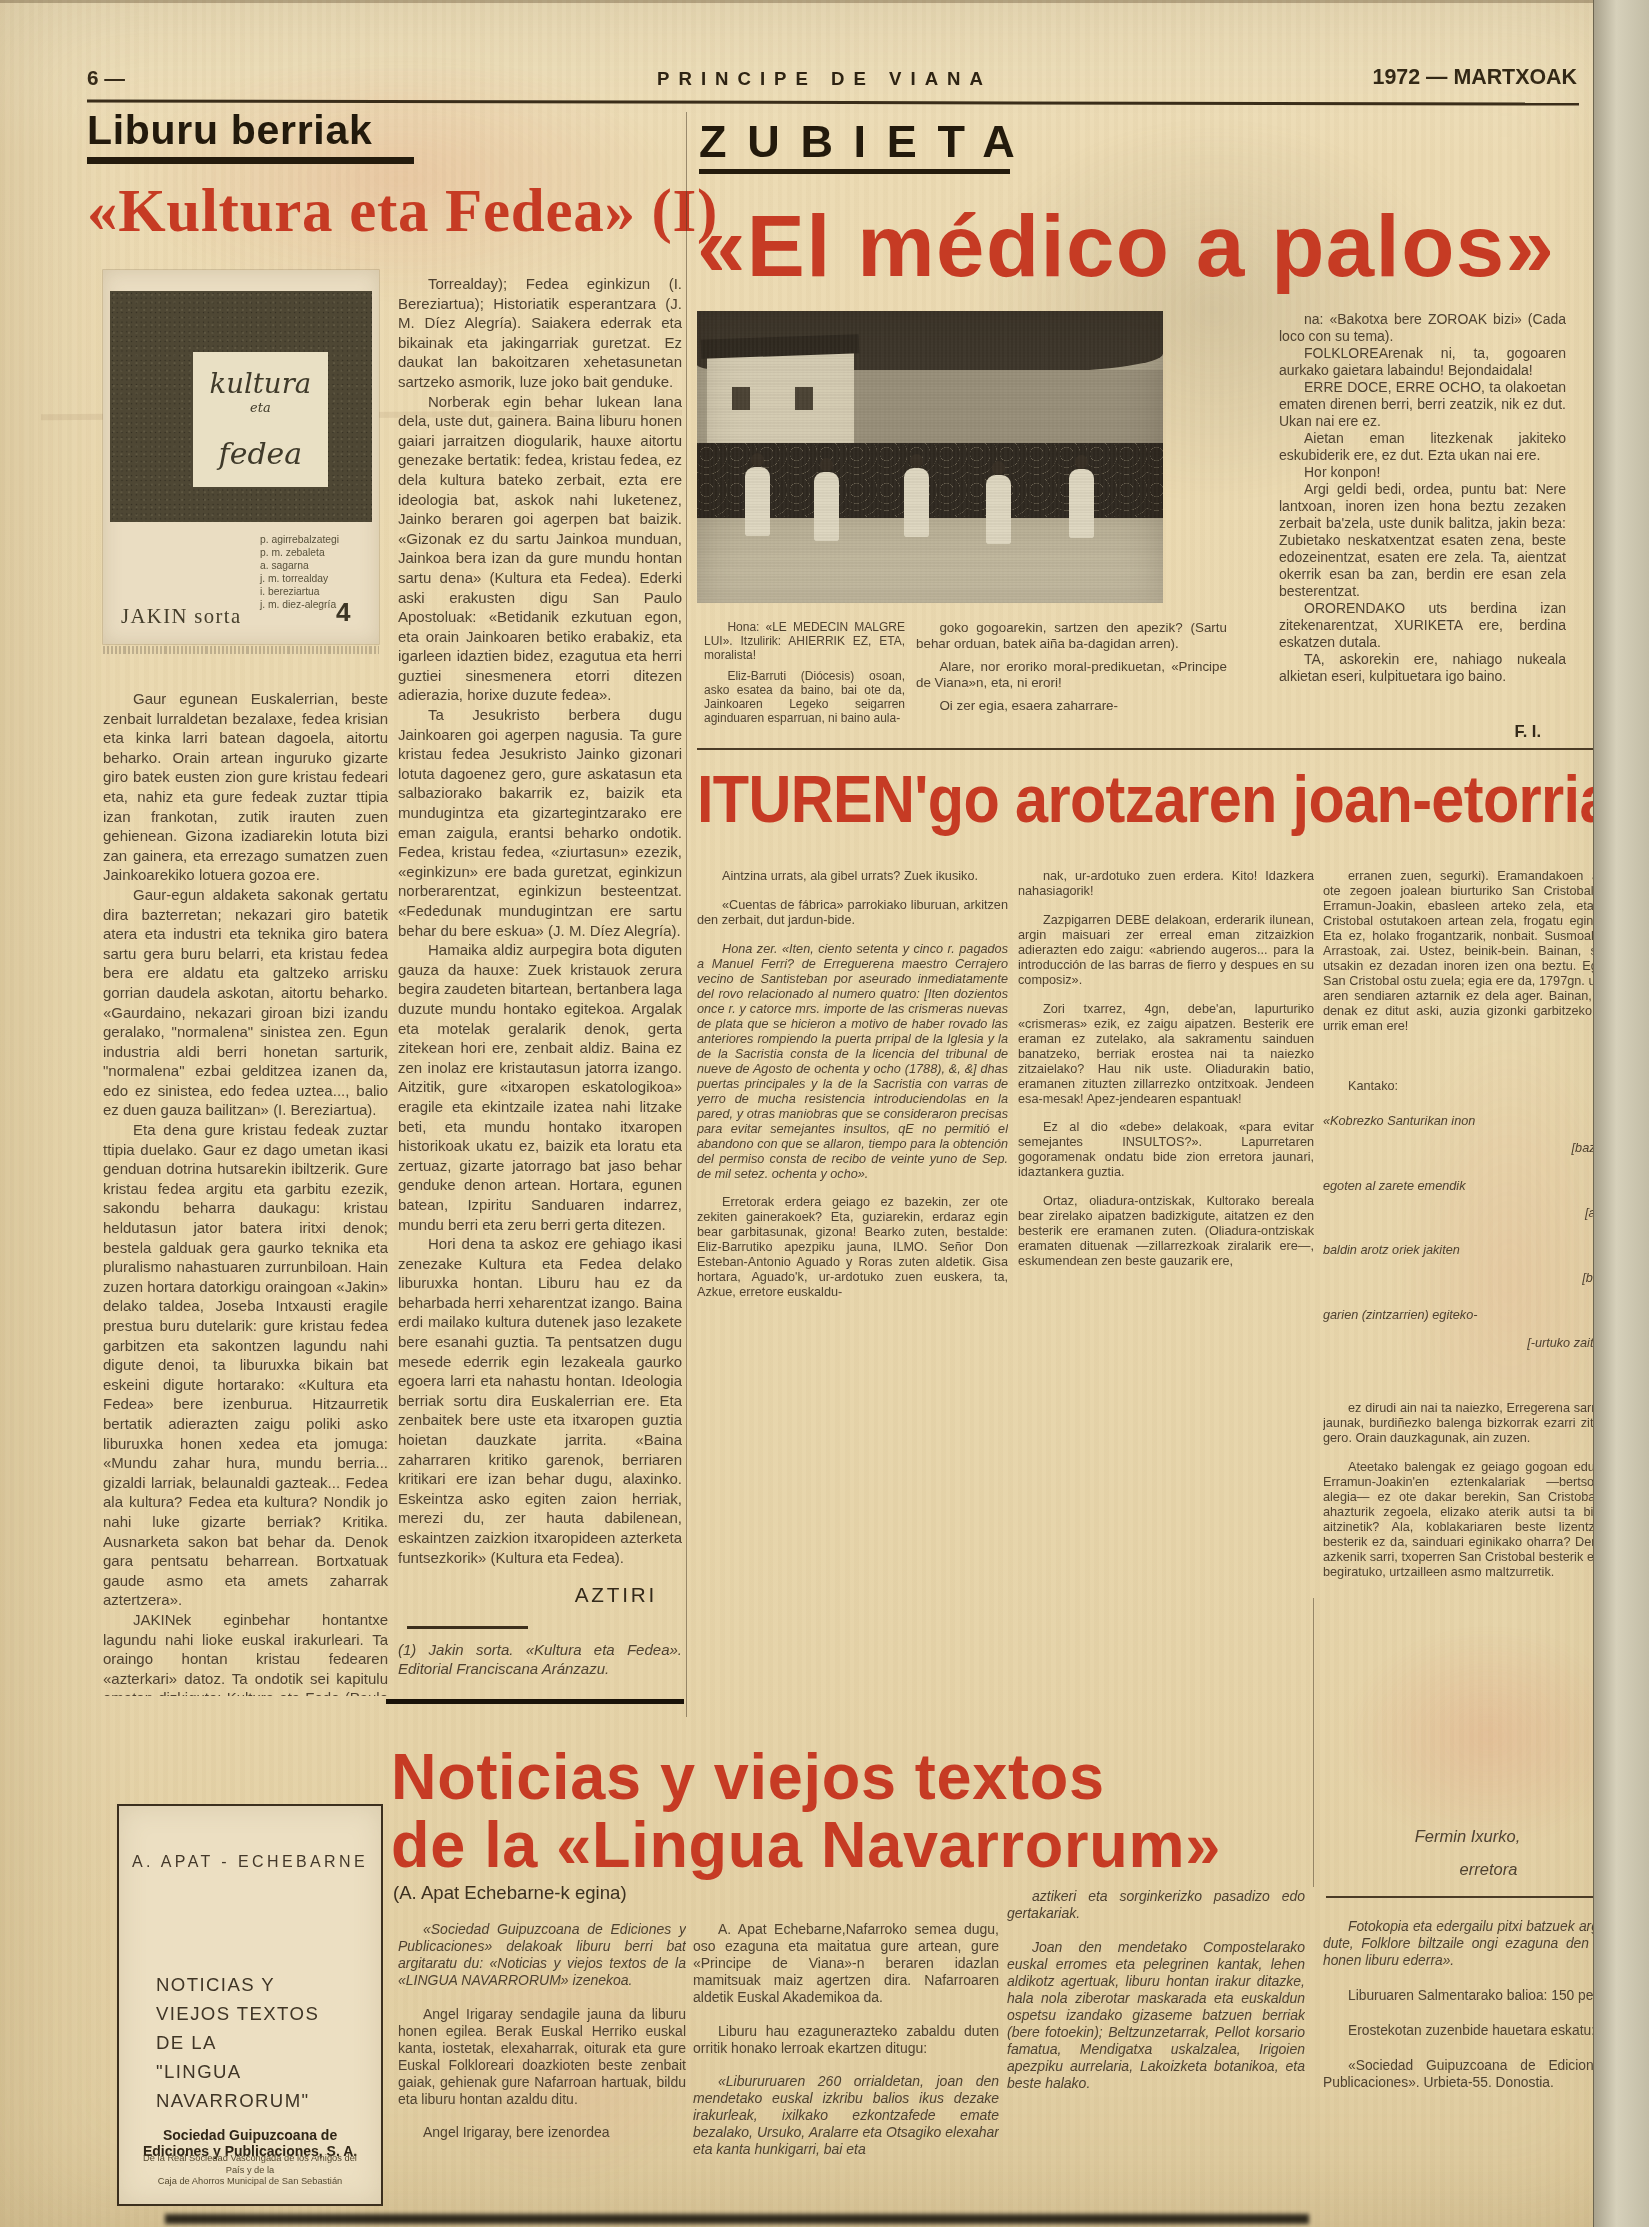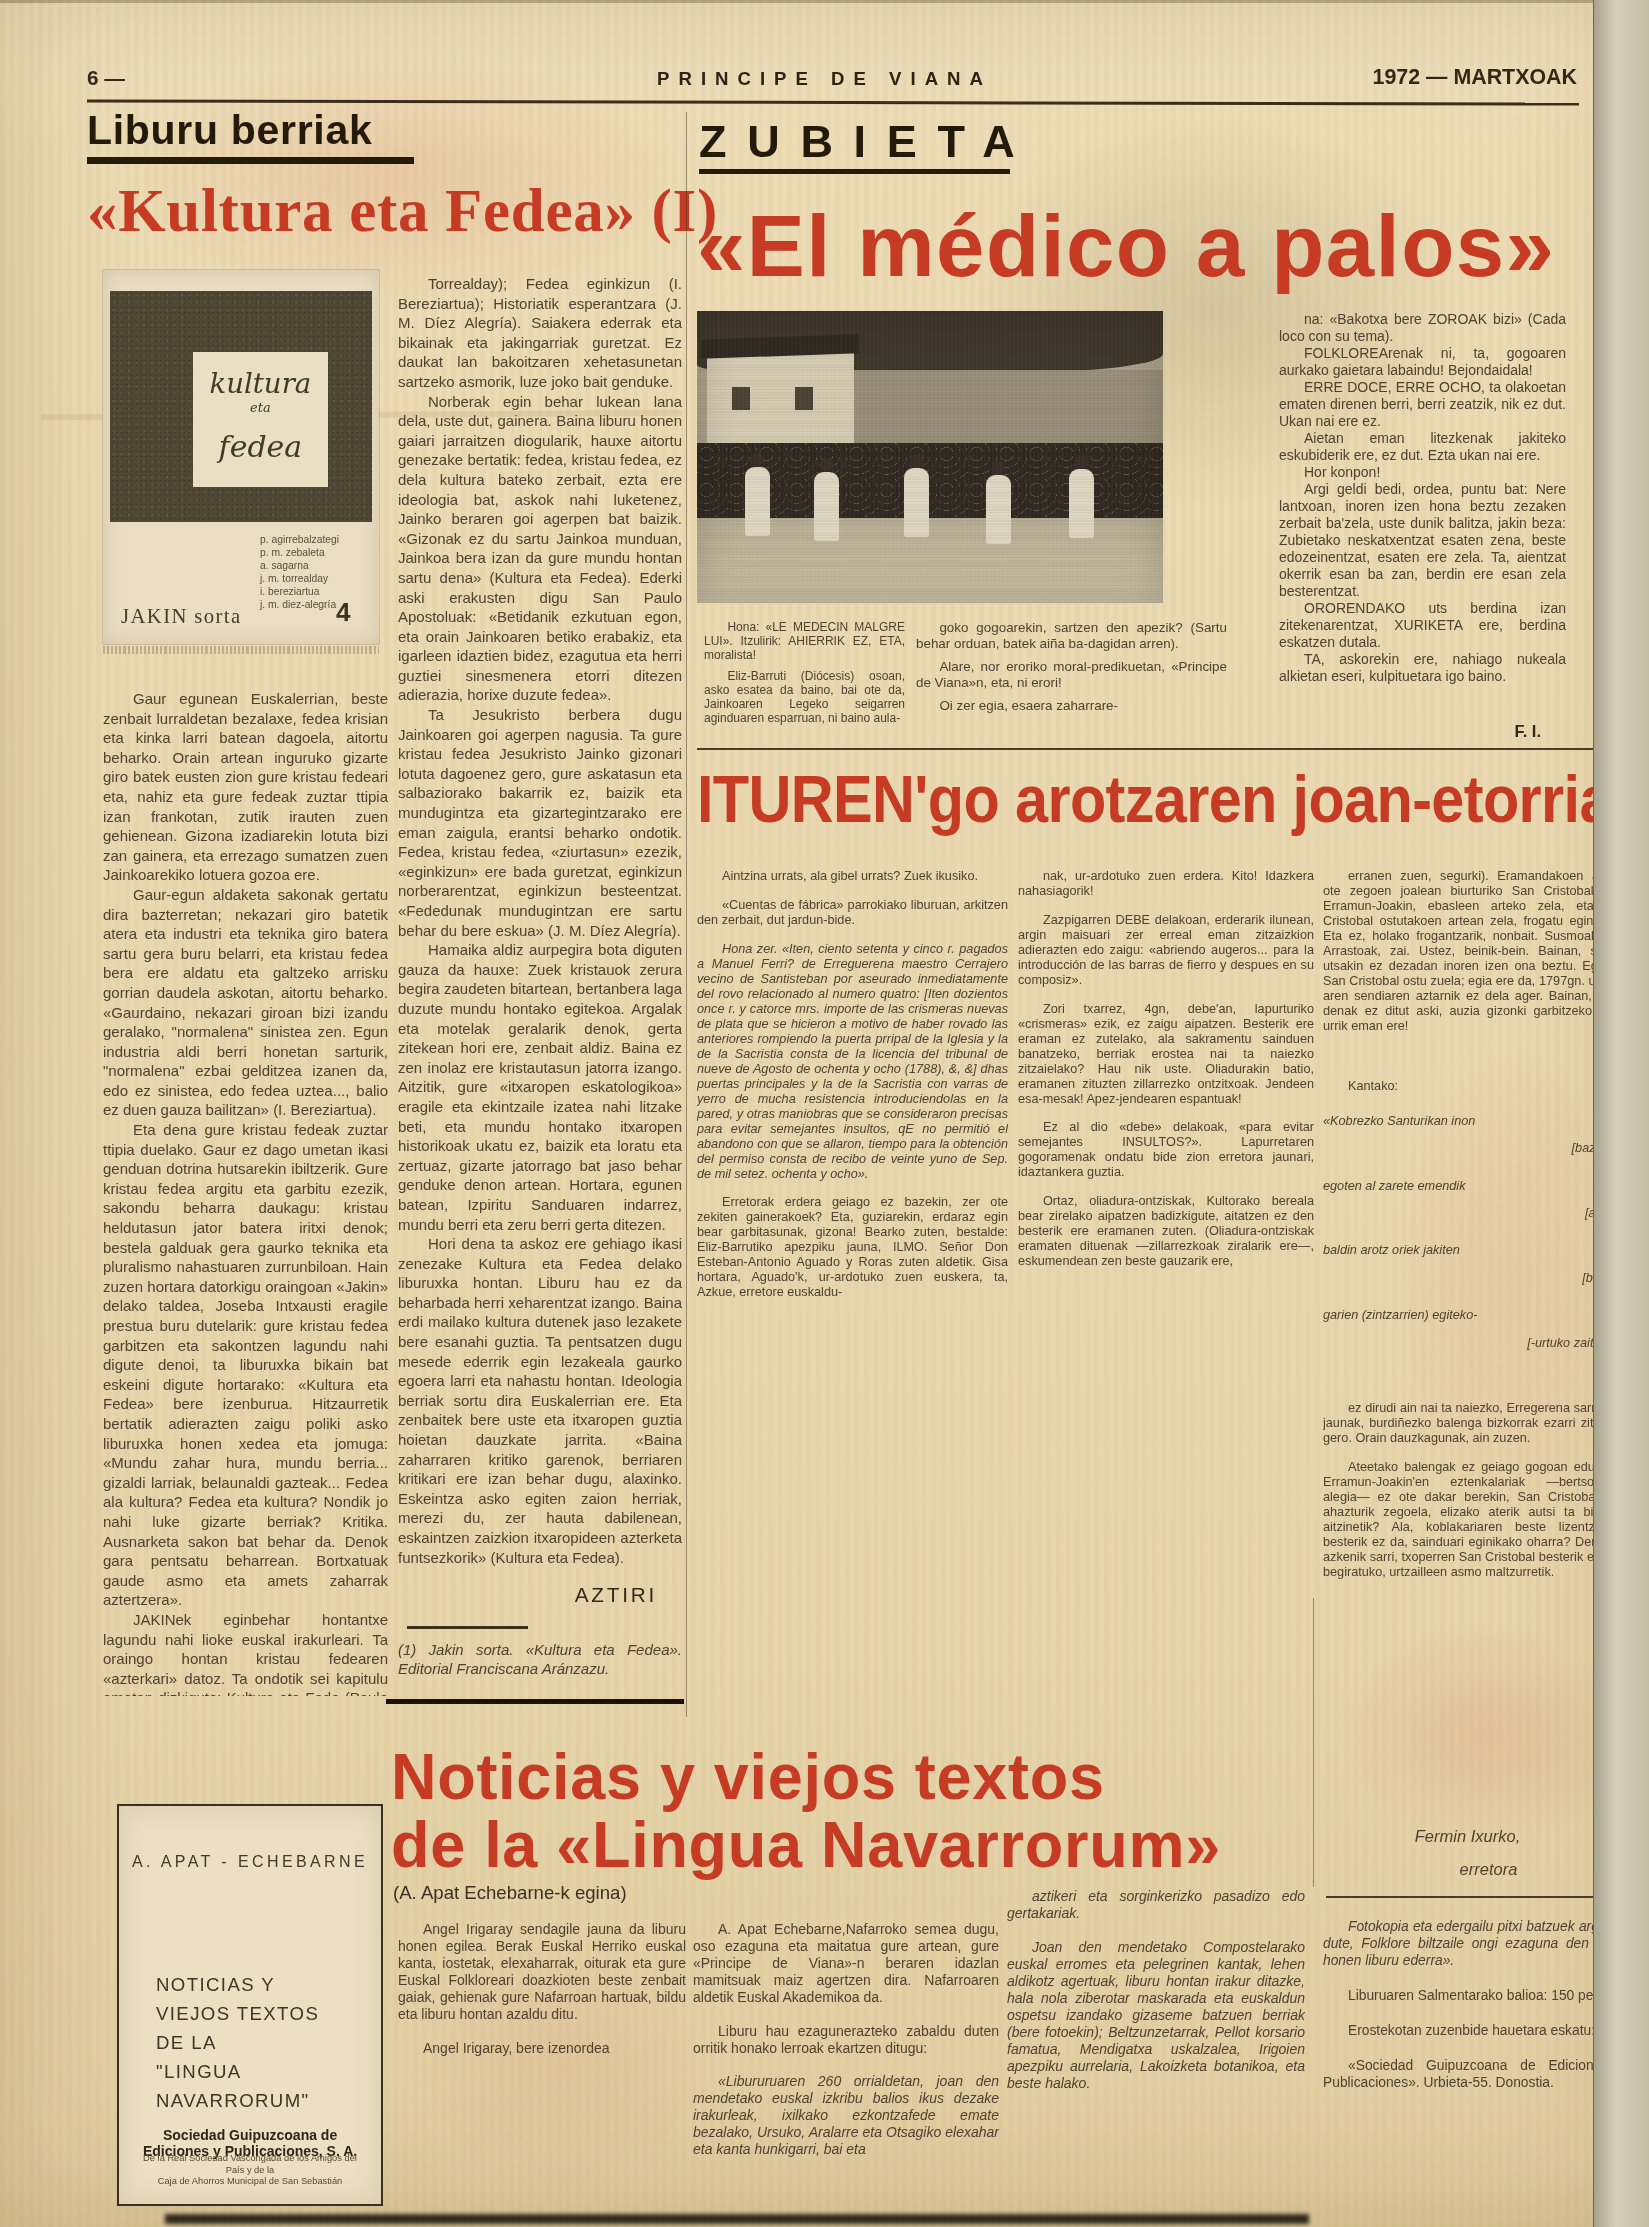--- a/index.html
+++ b/index.html
@@ -33,21 +33,21 @@
   .cover{left:103px;top:270px;width:276px;height:374px;background:#eaddc2;
     box-shadow:0 0 0 0.7px rgba(80,65,40,.25), inset 0 0 20.7px rgba(120,100,60,.2);}
   .cover-sq{position:absolute;left:6.9px;top:20.7px;width:262px;height:231px;background:#4e4734;
     background-image:radial-gradient(rgba(0,0,0,.35) 0.7px, transparent 1px),
       radial-gradient(rgba(220,210,170,.12) 0.7px, transparent 1.1px);
     background-size:4.8px 4.8px,7.6px 7.6px;}
   .cover-panel{position:absolute;left:83px;top:61px;width:135px;height:135px;background:#e9e0c4;
     text-align:center;font-family:"DejaVu Serif",serif;font-style:italic;color:#3f3a2a;}
   .cover-panel .l1{font-size:27.6px;margin-top:15px;}
   .cover-panel .l2{font-size:13px;margin-top:0;}
-  .cover-panel .l3{font-size:30px;margin-top:14px;}
+  .cover-panel .l3{font-size:30px;margin-top:21px;}
   .cover-authors{position:absolute;left:157px;top:263px;font-size:10.3px;line-height:13px;
     color:#57503a;text-align:left;}
   .cover-series{position:absolute;left:18px;top:335px;font-family:"Liberation Serif",serif;
     font-size:20.7px;letter-spacing:1.4px;color:#453e2b;}
   .cover-num{position:absolute;left:233px;top:327px;font-size:26px;font-weight:bold;color:#3c3524;}
   .halftone{left:103px;top:646px;width:276px;height:8.3px;opacity:.5;
     background:repeating-linear-gradient(90deg,rgba(60,50,40,.5) 0 2.1px,transparent 2.1px 4.1px);}
   .lib-col1{left:103px;top:689px;width:285px;height:1007px;font-size:15px;line-height:19.6px;}
   .lib-col2{left:398px;top:274px;width:284px;height:1302px;font-size:15px;line-height:19.6px;}
   .aztiri{left:398px;top:1583px;width:259px;text-align:right;font-size:20.7px;letter-spacing:2.8px;color:#33291a;}
@@ -317,20 +317,21 @@
       <div>"LINGUA NAVARRORUM"</div>
     </div>
     <div class="b-pub">Sociedad Guipuzcoana de Ediciones y Publicaciones, S. A.</div>
     <div class="b-sub">
       <div>De la Real Sociedad Vascongada de los Amigos del País y de la</div>
       <div>Caja de Ahorros Municipal de San Sebastián</div>
     </div>
   </div>
 
   <div class="abs just no-col no-col1">
+    <p class="it">«Sociedad Guipuzcoana de Ediciones y Publicaciones» delakoak liburu berri bat argitaratu du: «Noticias y viejos textos de la «LINGUA NAVARRORUM» izenekoa.</p>
     <p>Angel Irigaray sendagile jauna da liburu honen egilea. Berak Euskal Herriko euskal kanta, iostetak, elexaharrak, oiturak eta gure Euskal Folkloreari doazkioten beste zenbait gaiak, gehienak gure Nafarroan hartuak, bildu eta liburu hontan azaldu ditu.</p>
     <p>Angel Irigaray, bere izenordea</p>
   </div>
   <div class="abs just no-col no-col2">
     <p>A. Apat Echebarne,Nafarroko semea dugu, oso ezaguna eta maitatua gure artean, gure «Principe de Viana»-n beraren idazlan mamitsuak maiz agertzen dira. Nafarroaren aldetik Euskal Akademikoa da.</p>
     <p>Liburu hau ezagunerazteko zabaldu duten orritik honako lerroak ekartzen ditugu:</p>
     <p class="it">«Libururuaren 260 orrialdetan, joan den mendetako euskal izkribu balios ikus dezake irakurleak, ixilkako ezkontzafede emate bezalako, Ursuko, Aralarre eta Otsagiko elexahar eta kanta hunkigarri, bai eta</p>
   </div>
   <div class="abs just no-col no-col3">
     <p class="it">aztikeri eta sorginkerizko pasadizo edo gertakariak.</p>

